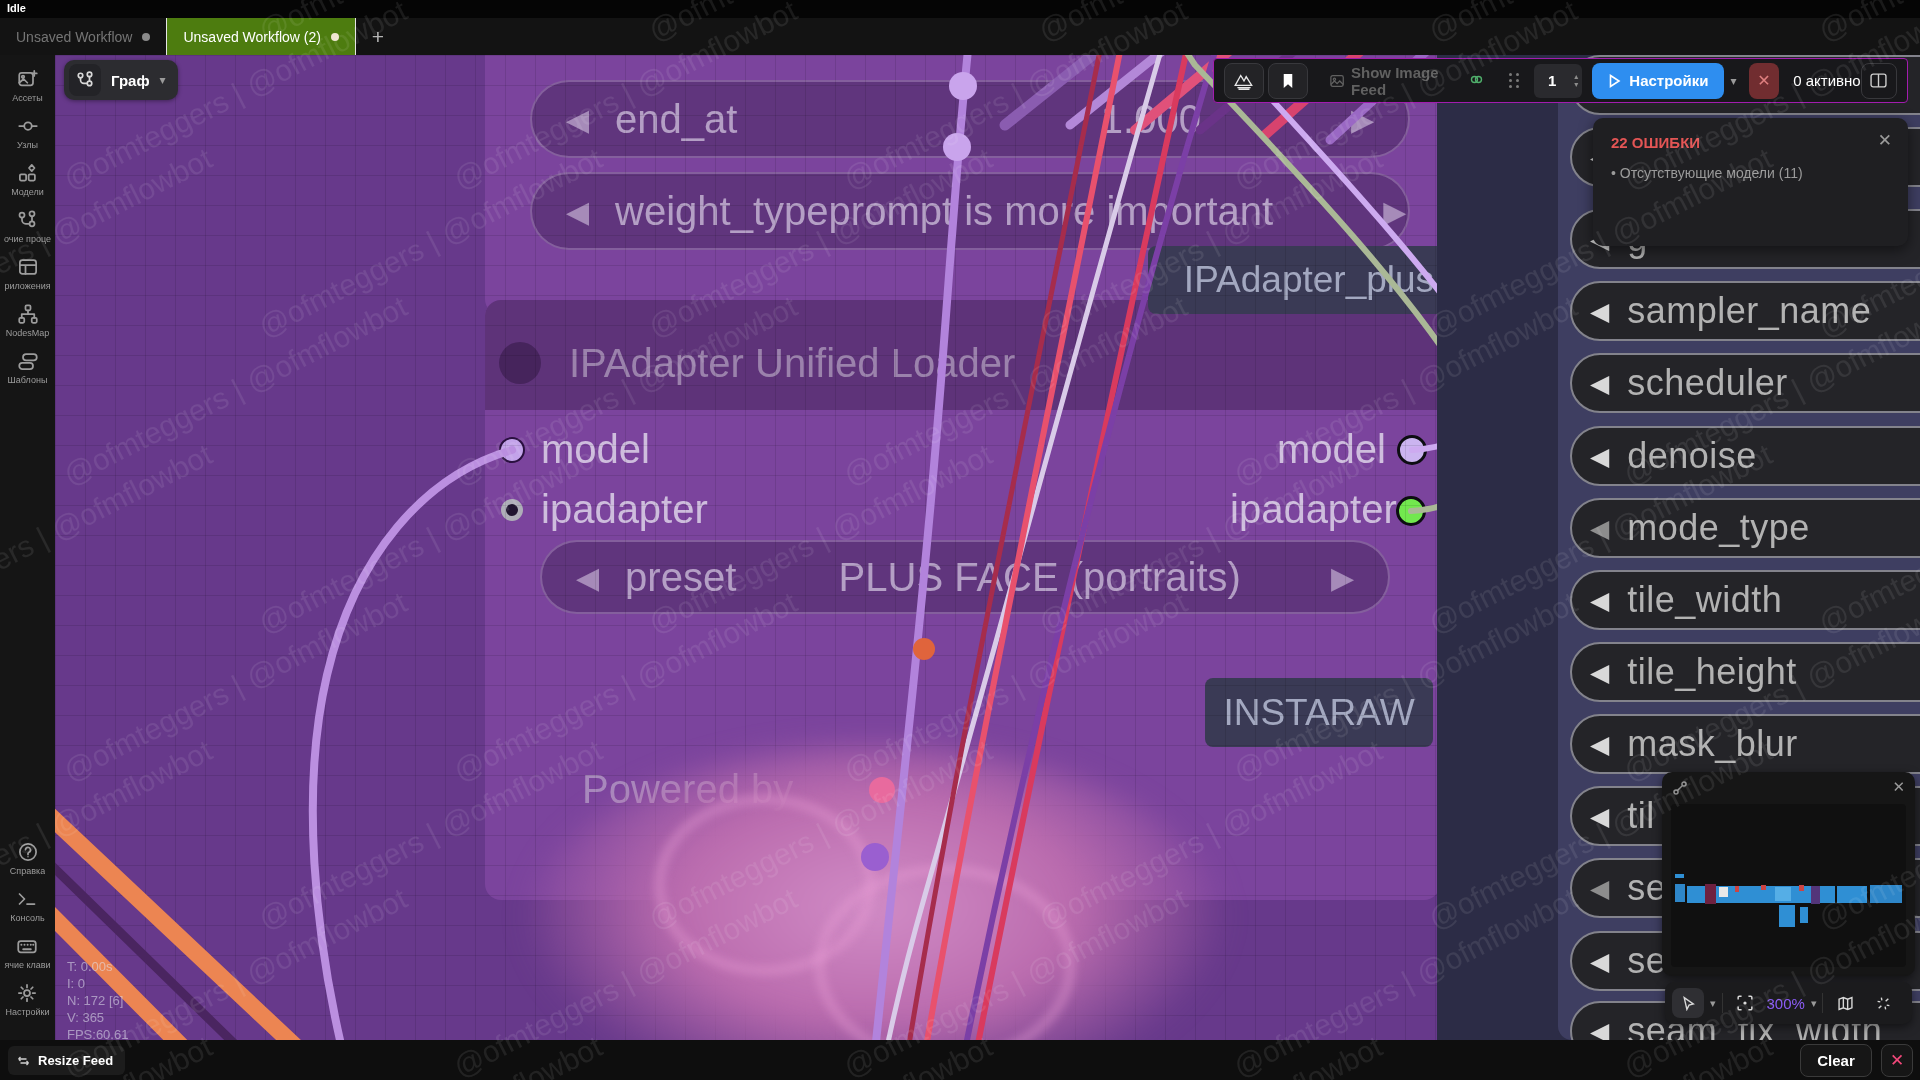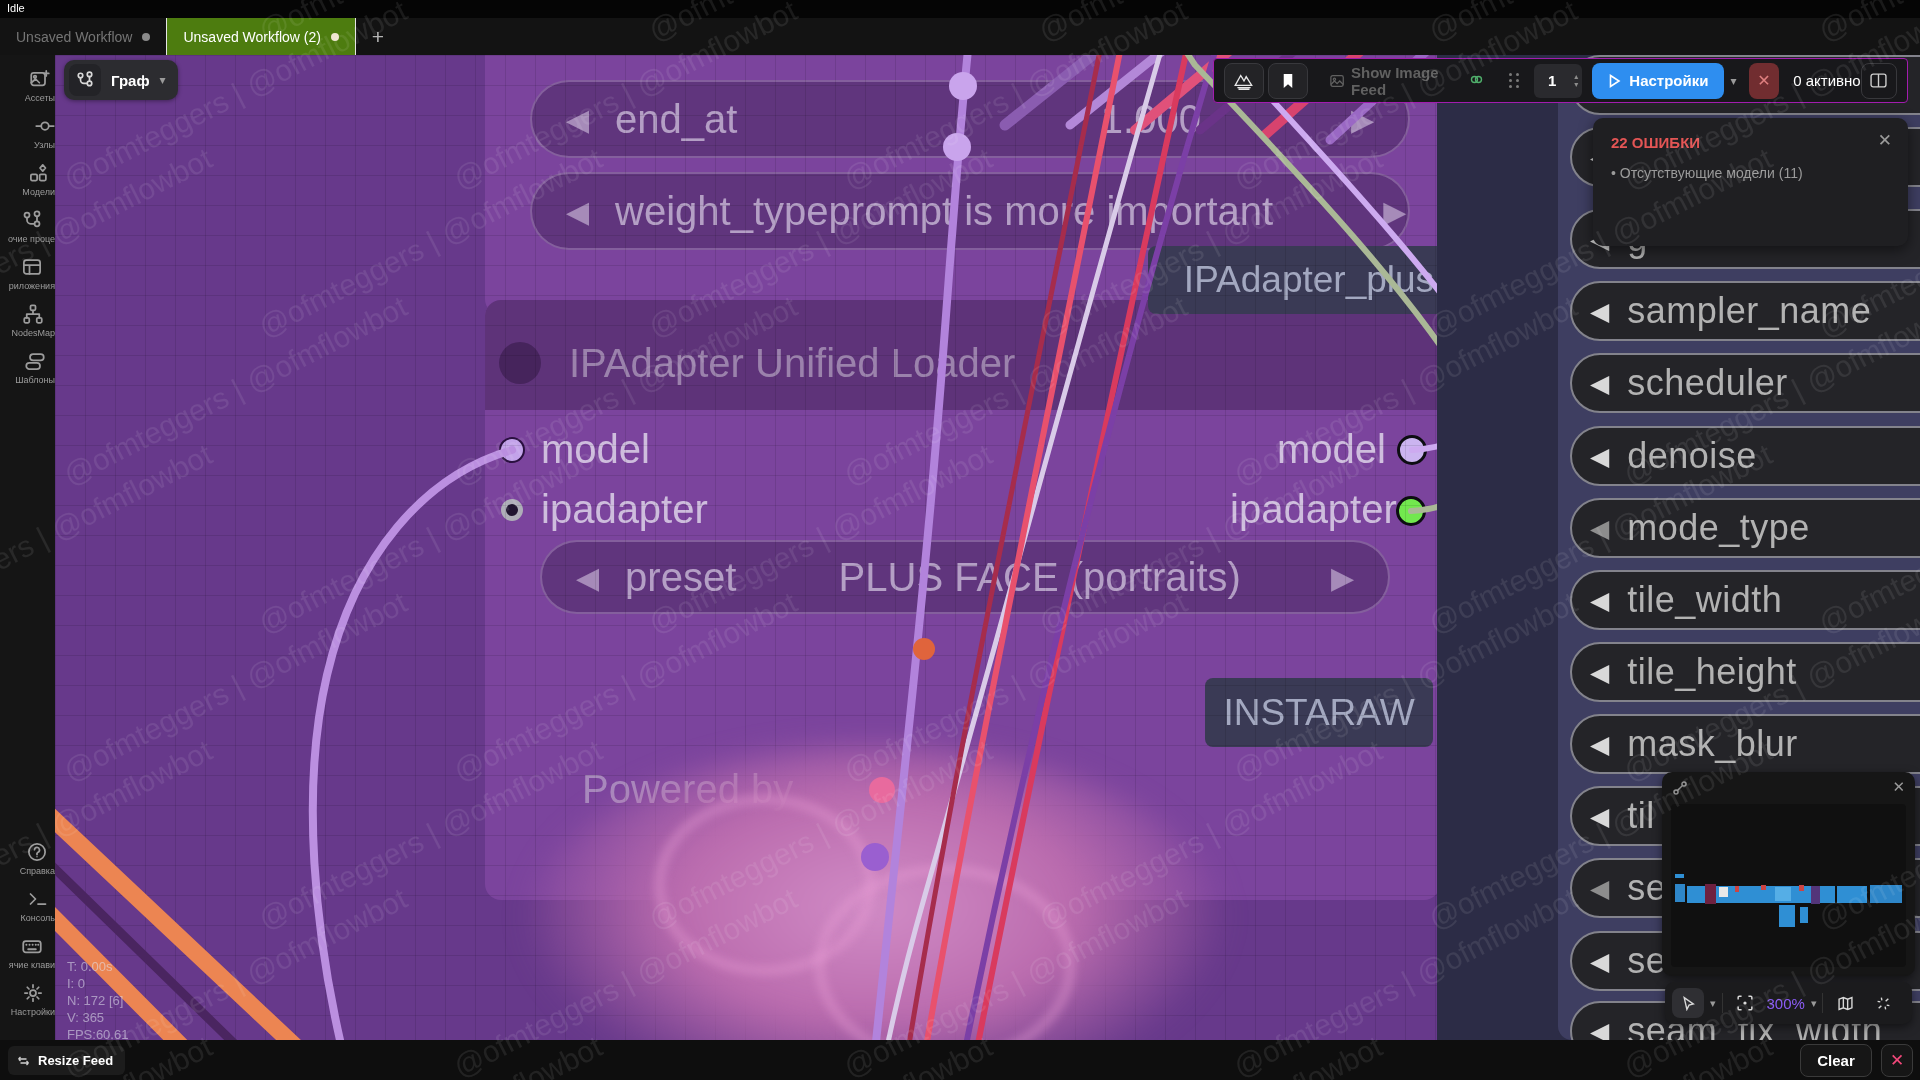--- a/index.html
+++ b/index.html
@@ -3,33 +3,33 @@
 <meta charset="utf-8">
 <style>
   *{margin:0;padding:0;box-sizing:border-box}
   html,body{background:#000}
   .stage{position:relative;width:1920px;height:1080px;overflow:hidden;background:#0e0e0e;
     font-family:"Liberation Sans","DejaVu Sans",sans-serif;color:#ddd}
   .abs{position:absolute}
 
   
   .statusbar{position:absolute;left:0;top:0;width:1920px;height:18px;background:#050505;z-index:30}
-  .statusbar .idle{position:absolute;left:7px;top:2px;font-size:11px;font-weight:normal;color:#fff}
+  .statusbar .idle{position:absolute;left:7px;top:2px;font-size:11px;font-weight:bold;color:#fff}
 
   
   .tabbar{position:absolute;left:0;top:18px;width:1920px;height:37px;background:#131313;z-index:30;display:flex;align-items:stretch}
   .tab{display:flex;align-items:center;gap:10px;padding:0 16px;font-size:14px;color:#757575;border-right:1px solid #e5e5e5}
   .tab.active{background:#4d7c0f;color:#fff}
   .tab .dot{width:8px;height:8px;border-radius:50%;background:#8a8a8a}
   .tab.active .dot{background:#efe6d0}
   .tab-add{display:flex;align-items:center;justify-content:center;width:44px;color:#b5b5b5;font-size:21px}
 
   
   .sidebar{position:absolute;left:0;top:55px;width:55px;height:985px;background:#151515;z-index:30;
-    display:flex;flex-direction:column;align-items:flex-end;padding:14px 0 10px 0}
+    display:flex;flex-direction:column;align-items:center;padding:14px 0 10px 0}
   .sb-item{display:flex;flex-direction:column;align-items:center;gap:4px;margin-bottom:13px;cursor:pointer}
   .sb-item svg{stroke:#9c9c9c;fill:none;stroke-width:1.4;stroke-linecap:round;stroke-linejoin:round}
   .sb-item span{font-size:9px;color:#9c9c9c;white-space:nowrap;max-width:55px;overflow:hidden}
   .sb-spacer{flex:1}
 
   
   .canvas{position:absolute;left:55px;top:55px;width:1865px;height:985px;overflow:hidden;background:#67398b;z-index:1}
   .gridlayer{position:absolute;inset:0;z-index:2;pointer-events:none;
     background-image:linear-gradient(rgba(0,0,0,.10) 1px,transparent 1px),linear-gradient(90deg,rgba(0,0,0,.10) 1px,transparent 1px);
     background-size:30px 30px}

